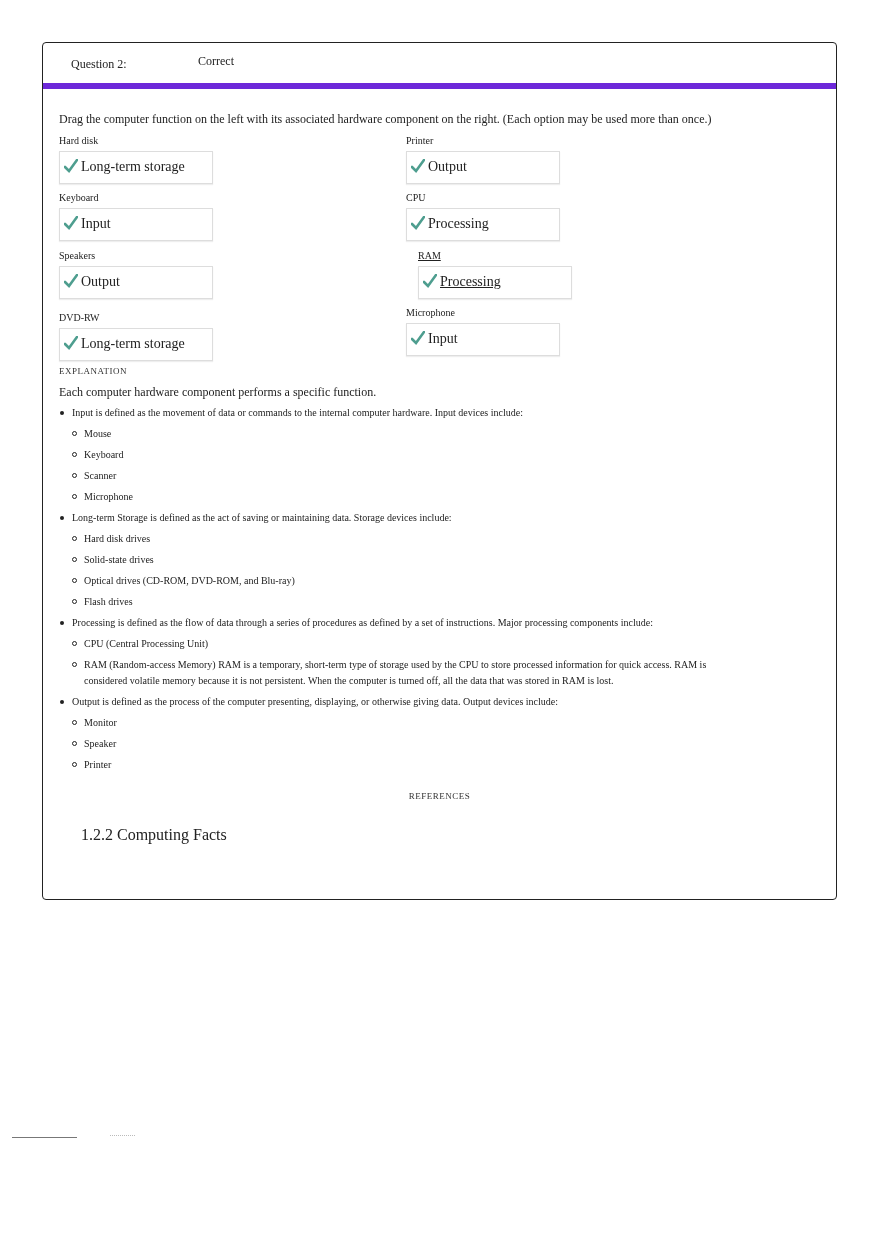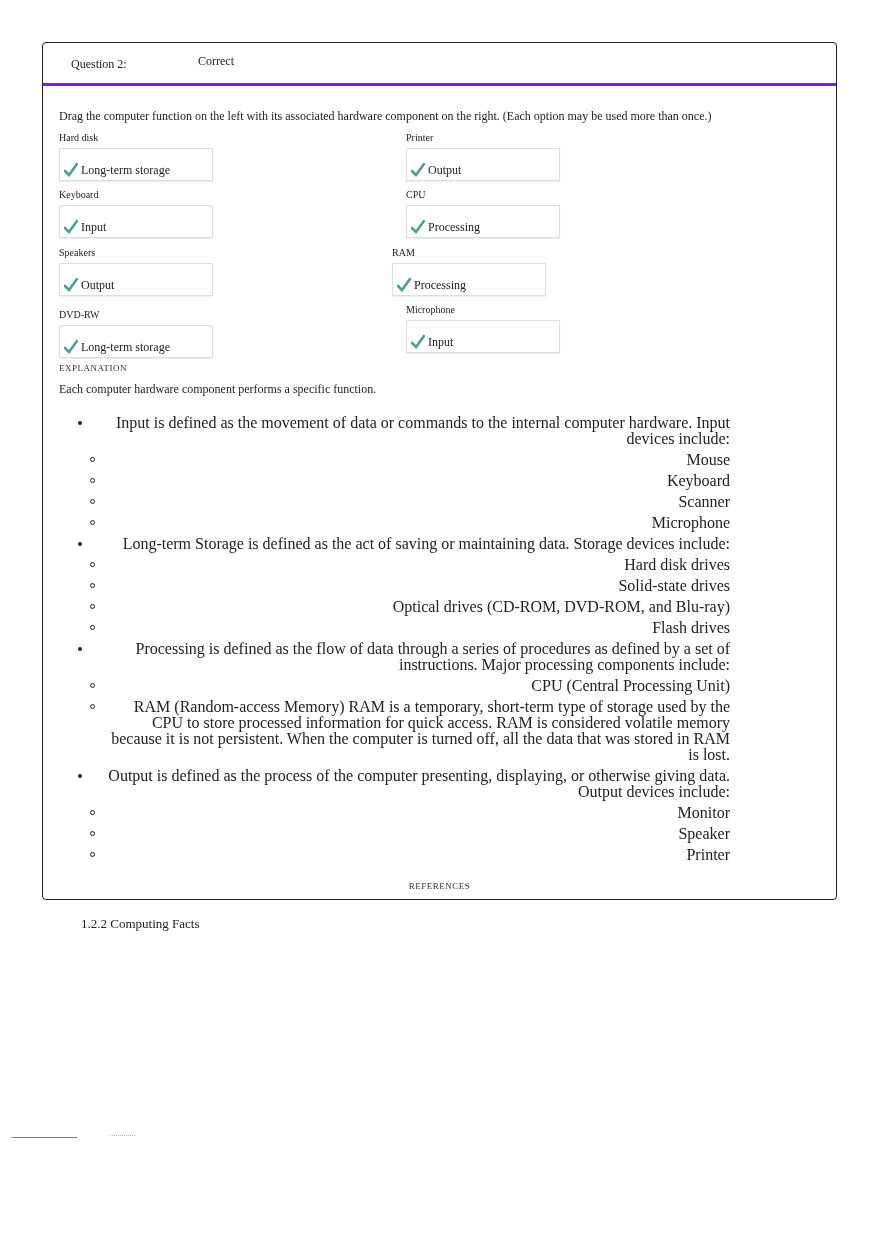--- a/index.html
+++ b/index.html
@@ -1,43 +1,43 @@
 <!DOCTYPE html>
 <html><head>
   <meta charset="utf-8">
   <style>
     html, body { margin: 0; padding: 0; background: #ffffff; }
     body { width: 880px; height: 1247px; position: relative; font-family: "Liberation Serif", serif; color: #222; }
     .card {
       position: absolute; left: 42px; top: 42px; width: 795px; height: 858px;
       border: 1.5px solid #222; border-radius: 4px; box-sizing: border-box;
     }
-    .header { position: relative; height: 40px; border-bottom: 3px solid #6d28d9; }
+    .header { position: relative; height: 40px; border-bottom: 6px solid #6d28d9; }
     .q-label { position: absolute; left: 28px; top: 14px; font-size: 12px; }
     .q-status { position: absolute; left: 155px; top: 11px; font-size: 12px; }
     .content { padding: 9px 16px 0 16px; }
     .instructions { font-size: 12px; margin: 13px 0 6px 0; line-height: 16px; }
     .grid { position: relative; height: 250px; }
     .pair { position: absolute; width: 160px; }
     .pair-label { font-size: 10px; height: 16px; line-height: 16px; }
     .drop {
       margin-top: 2px; width: 154px; height: 33px; border: 1px solid #ddd; box-sizing: border-box;
-      box-shadow: 0 1px 1px #eee; padding: 14px 4px; font-size: 12px; display: flex; align-items: flex-start;
+      box-shadow: 0 1px 1px #eee; padding: 7px 4px; font-size: 14px; display: flex; align-items: flex-start;
     }
     .check { display: inline-block; width: 14px; height: 14px; margin-right: 3px; }
     .exp-label { font-size: 9px; letter-spacing: 0.5px; color: #333; margin: 18px 0 8px 0; }
     .para { font-size: 12px; margin: 0 0 5px 0; line-height: 16px; }
-    ul.main { margin: 18px; padding: 0 0 0 13px; list-style: none; font-size: 16px; text-align: right; }
+    ul.main { margin: 0; padding: 0 0 0 13px; list-style: none; font-size: 10px; }
     ul.main > li { position: relative; line-height: 16px; margin-bottom: 5px; max-width: 640px; }
     ul.main > li::before { content: ""; position: absolute; left: -12px; top: 6px; width: 4px; height: 4px; border-radius: 50%; background: #222; }
     ul.sub { margin: 5px 0 0 0; padding: 0 0 0 12px; list-style: none; }
     ul.sub > li { position: relative; line-height: 16px; margin-bottom: 5px; }
     ul.sub > li::before { content: ""; position: absolute; left: -12px; top: 5px; width: 3px; height: 3px; border: 1px solid #222; border-radius: 50%; }
     .ref-label { font-size: 9px; letter-spacing: 0.5px; color: #333; margin: 18px 0 8px 0; text-align: center; }
-    .ref-item { font-size: 13px; margin-left: 22px; margin-top: 25px; }
+    .ref-item { font-size: 16px; margin-left: 22px; margin-top: 25px; }
     .footer-line { position: absolute; left: 12px; top: 1137px; width: 65px; height: 1px; background: #777; }
     .footer-dots { position: absolute; left: 110px; top: 1135px; width: 25px; height: 2px; border-top: 1px dotted #bbb; }
   </style>
 </head>
 <body>
 
 <div class="card">
   <div class="header">
     <span class="q-label">Question 2:</span>
     <span class="q-status">Correct</span>
@@ -88,21 +88,21 @@
 
       <div class="pair" style="left:0; top:115px;">
         <div class="pair-label">Speakers</div>
         <div class="drop">
           <svg class="check" viewBox="0 0 14 14">
               <path d="M1 8 L5 12 L13 1" stroke="#4e9e8f" stroke-width="2.6" fill="none" stroke-linecap="round"></path>
             </svg>
           <span>Output</span>
         </div>
       </div>
-      <div class="pair" style="left:333px; top:115px;">
+      <div class="pair" style="left:359px; top:115px;text-decoration:underline;">
         <div class="pair-label">RAM</div>
         <div class="drop">
           <svg class="check" viewBox="0 0 14 14">
               <path d="M1 8 L5 12 L13 1" stroke="#4e9e8f" stroke-width="2.6" fill="none" stroke-linecap="round"></path>
             </svg>
           <span>Processing</span>
         </div>
       </div>
 
       <div class="pair" style="left:0; top:177px;">

